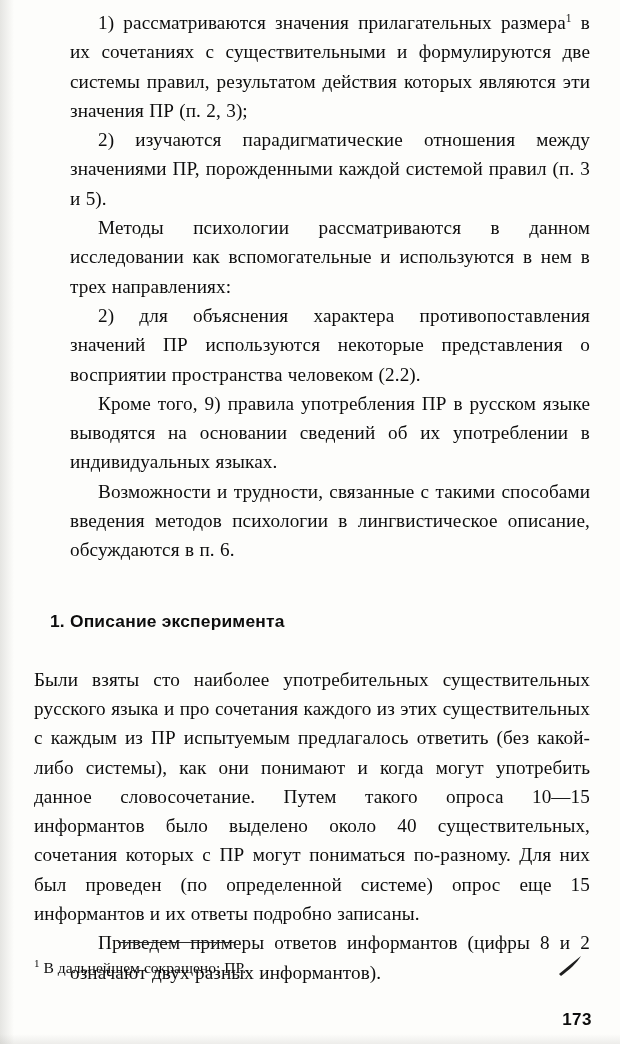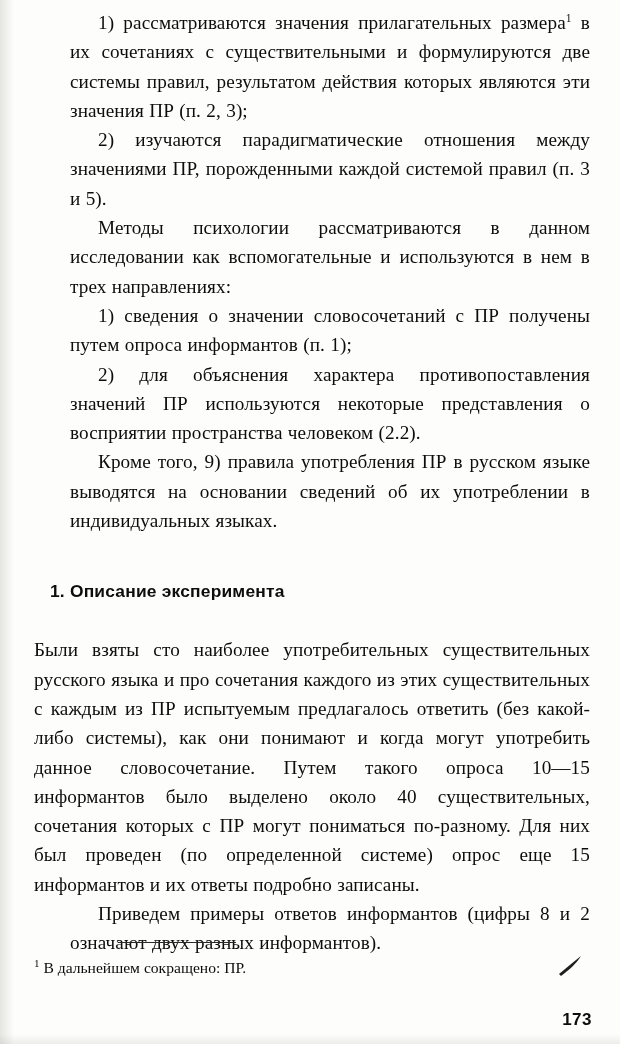--- a/index.html
+++ b/index.html
@@ -120,26 +120,26 @@
 
   <div class="content">
 
 
     <p class="ind"><span>1) рассматриваются значения прилагательных размера</span><sup>1</sup><span> в их сочетаниях с существительными и формулируются две системы правил, результатом действия которых являются эти значения ПР (п. 2, 3);</span></p>
 
     <p class="ind">2) изучаются парадигматические отношения между значениями ПР, порожденными каждой системой правил (п. 3 и 5).</p>
 
     <p class="ind">Методы психологии рассматриваются в данном исследовании как вспомогательные и используются в нем в трех направлениях:</p>
 
-    <p class="ind">1) сведения о значении словосочетаний с ПР получены путем опроса информантов (п. 1);</p>
 
     <p class="ind">2) для объяснения характера противопоставления значений ПР используются некоторые представления о восприятии пространства человеком (2.2).</p>
 
     <p class="ind">Кроме того, 9) правила употребления ПР в русском языке выводятся на основании сведений об их употреблении в индивидуальных языках.</p>
 
+    <p class="ind">Возможности и трудности, связанные с такими способами введения методов психологии в лингвистическое описание, обсуждаются в п. 6.</p>
 
     <div class="gap-before-heading"></div>
 
     <h2 class="heading">1. Описание эксперимента</h2>
 
     <div class="gap-after-heading"></div>
 
     <p>Были взяты сто наиболее употребительных существительных русского языка и про сочетания каждого из этих существительных с каждым из ПР испытуемым предлагалось ответить (без какой-либо системы), как они понимают и когда могут употребить данное словосочетание. Путем такого опроса 10—15 информантов было выделено около 40 существительных, сочетания которых с ПР могут пониматься по-разному. Для них был проведен (по определенной системе) опрос еще 15 информантов и их ответы подробно записаны.</p>
 
     <p class="ind">Приведем примеры ответов информантов (цифры 8 и 2 означают двух разных информантов).</p>

